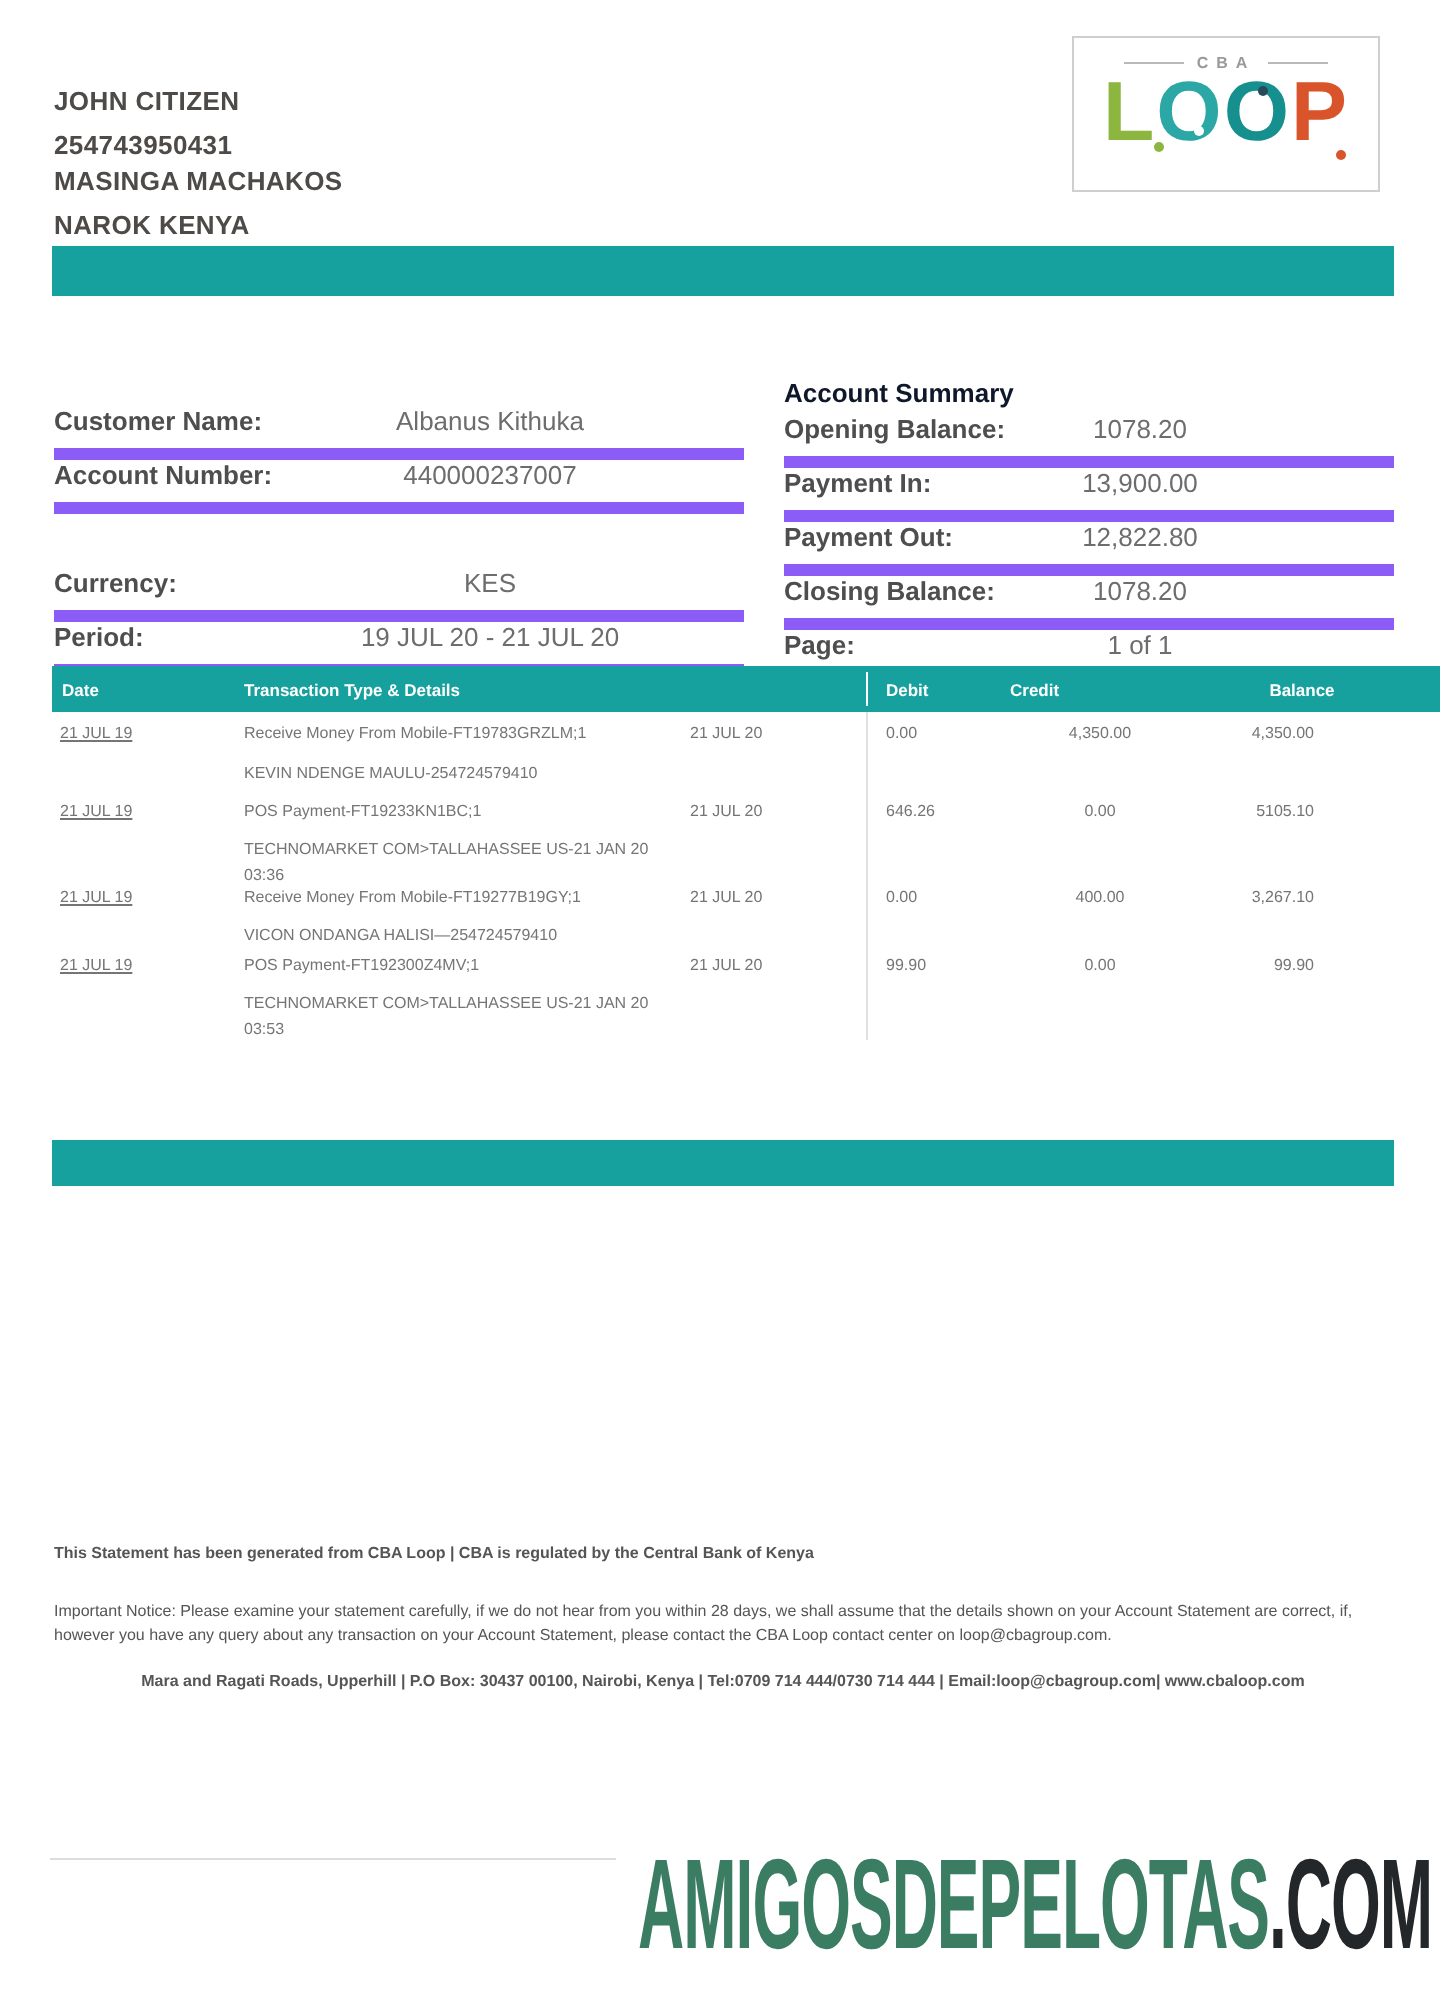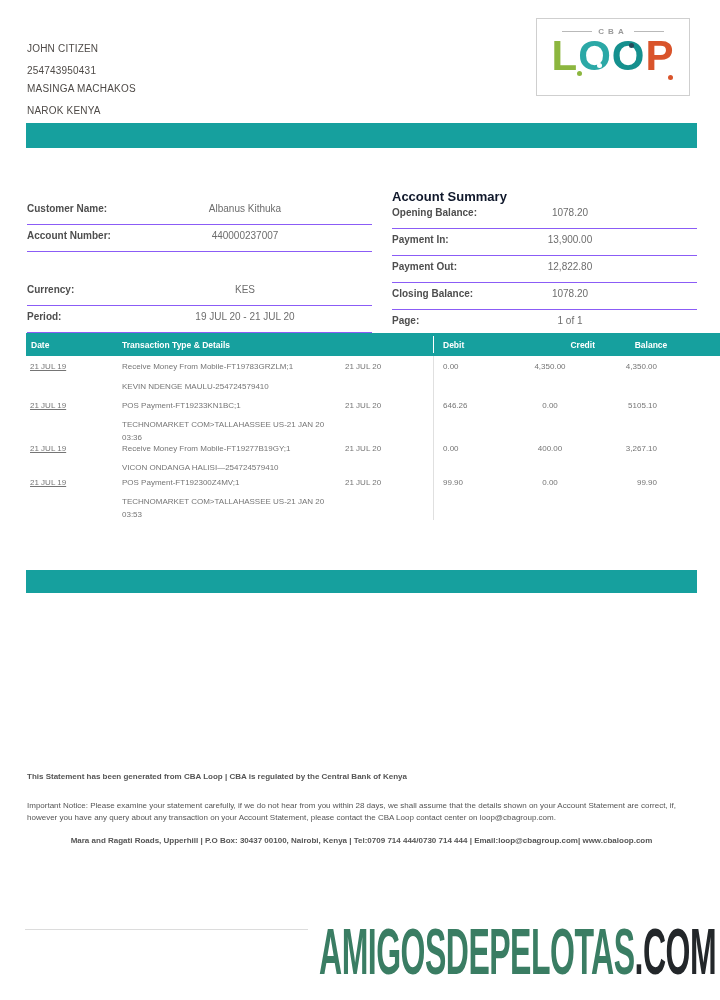--- a/index.html
+++ b/index.html
@@ -1,56 +1,56 @@
 <!DOCTYPE html>
 <html style="--teal: #16A09E; --logo-green: #8CB63F; --logo-teal: #2BA8A6; --logo-teal-dark: #15908E; --logo-orange: #D9542B; --watermark-green: #3A7D63; --watermark-dark: #23272A;"><head>
 <meta charset="utf-8">
 <style>
   html,body{margin:0;padding:0;background:#fff;}
   .page{position:relative;width:720px;height:1000px;background:#ffffff;overflow:hidden;
         font-family:"Liberation Sans",sans-serif;color:#4b4b4b;}
 
   
-  .recip{position:absolute;left:27px;font-weight:normal;font-size:10px;color:#4e4a47;letter-spacing:.2px;}
+  .recip{position:absolute;left:27px;font-weight:bold;font-size:13px;color:#4e4a47;letter-spacing:.2px;}
 
   
   .logo-box{position:absolute;left:536px;top:18px;width:152px;height:76px;border:1px solid #cfcfcf;background:#fff;}
   .logo-top{position:absolute;top:8px;left:0;width:100%;display:flex;align-items:center;justify-content:center;gap:6px;}
   .logo-top .rule{height:1px;width:30px;background:#b9b9b9;}
   .logo-top .cba{font-size:8px;font-weight:bold;color:#9a9a9a;letter-spacing:4px;}
   .logo-word{position:absolute;top:16px;left:0;width:100%;text-align:center;
              font-size:42px;font-weight:bold;letter-spacing:1px;line-height:1;}
   .logo-word .l0{color:var(--logo-green);}
   .logo-word .l1{color:var(--logo-teal);}
   .logo-word .l2{color:var(--logo-teal-dark);}
   .logo-word .l3{color:var(--logo-orange);}
   .dot{position:absolute;border-radius:50%;}
 
   
   .bar{position:absolute;left:26px;width:671px;background:var(--teal);}
 
   
-  .srow{position:absolute;height:24px;border-bottom:1px solid #8b5cf6;font-size:10px;}
+  .srow{position:absolute;height:24px;border-bottom:6px solid #8b5cf6;font-size:13px;}
   .srow .slabel{position:absolute;left:0;top:3px;font-weight:bold;color:#4e4e4e;}
   .srow .svalue{position:absolute;top:3px;color:#6d6d6d;text-align:center;}
   .srow-l{left:27px;width:345px;}
   .srow-l .svalue{left:123px;width:190px;}
   .srow-r{left:392px;width:305px;}
   .srow-r .svalue{left:88px;width:180px;}
   .sum-head{position:absolute;left:392px;top:189px;font-size:13px;font-weight:bold;color:#0f172a;}
 
   
   .thead{position:absolute;left:26px;top:333px;width:671px;height:23px;background:var(--teal);
          color:#fff;font-weight:bold;font-size:8.5px;padding-left:48px;}
   .thead span{position:absolute;top:7px;}
   .th-date{left:5px;}
   .th-det{left:96px;}
   .th-vd{left:331px;margin-top:25px;}
   .th-db{left:417px;}
-  .th-cr{left:479px;width:90px;text-align:right;}
+  .th-cr{left:479px;width:90px;text-align:left;}
   .th-bal{left:570px;width:110px;text-align:center;}
   .thead .wsep{position:absolute;left:407px;top:3px;width:1px;height:17px;background:#ffffff;}
   .vline{position:absolute;left:433px;top:356px;width:1px;height:164px;background:#e0e0e0;}
 
   .trow{position:absolute;left:0;width:720px;font-size:8px;color:#757575;}
   .trow span{position:absolute;top:0;}
   .c-date{left:30px;text-decoration:underline;}
   .c-det{left:122px;width:218px;}
   .c-vd{left:345px;}
   .c-db{left:443px;}

